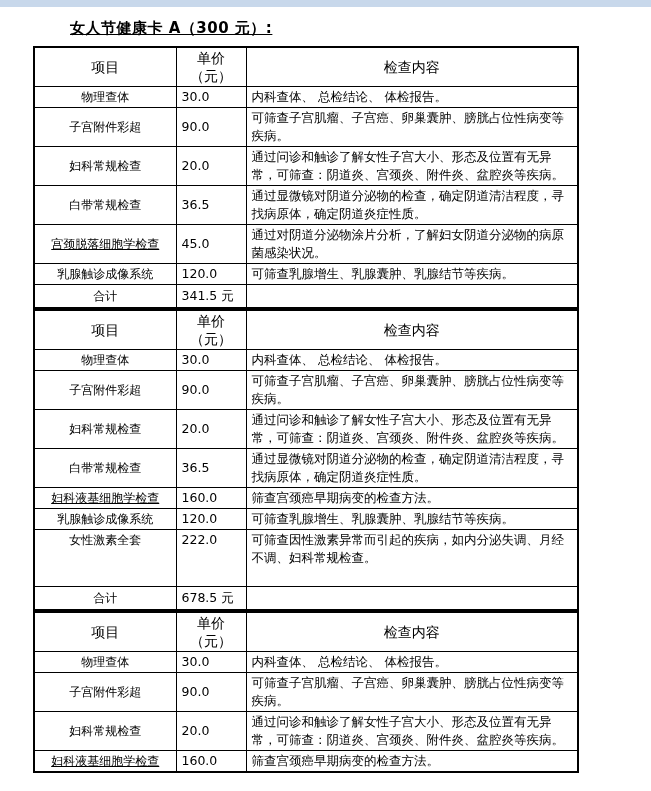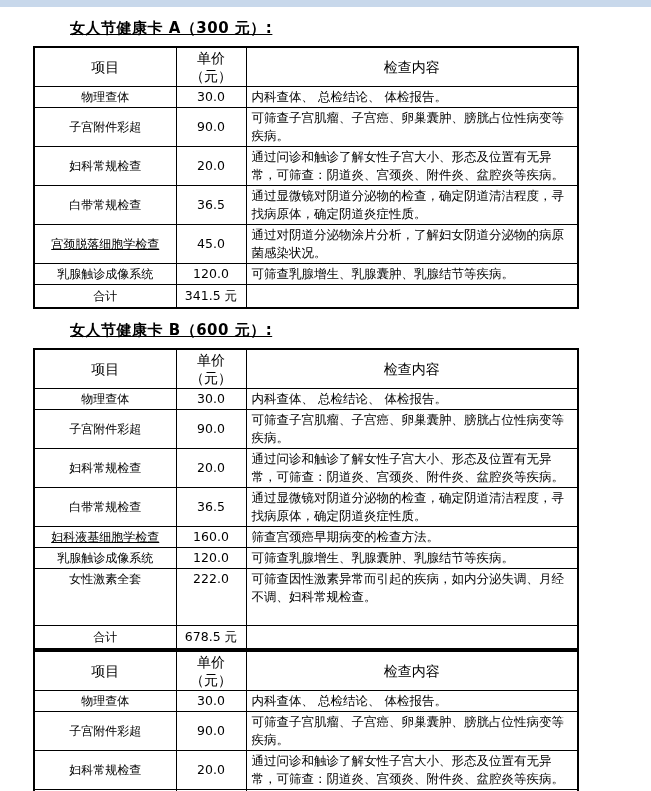--- a/index.html
+++ b/index.html
@@ -35,21 +35,21 @@
     vertical-align:middle;
     overflow:hidden;
   }
   table.pkg th {
     font-weight:normal;
     font-size:14px;
     text-align:center;
     height:17px;
   }
   td.item-cell {text-align:center; font-size:12px;}
-  td.price-cell {text-align:center; font-size:12.5px;}
+  td.price-cell {text-align:left; font-size:12.5px;}
   td.content-cell {text-align:left;}
   tr.tall td {height:54px; vertical-align:top;}
   tr.total-row td {height:20px;}
   .u {text-decoration:underline;}
 </style>
 </head>
 <body>
 
 <div class="topbar"></div>
 
@@ -104,21 +104,20 @@
           <tr class="total-row">
             <td class="item-cell">合计</td>
             <td class="price-cell">341.5 元</td>
             <td class="content-cell"></td>
           </tr>
         </tbody>
     </table>
   </div>
 
   <div>
-    <div class="card-title">女人节健康卡 B（600 元）:</div>
     <table class="pkg">
       <colgroup>
           <col class="c-item">
           <col class="c-price">
           <col>
         </colgroup>
       <thead>
         <tr>
           <th>项目</th>
           <th>单价（元）</th>

